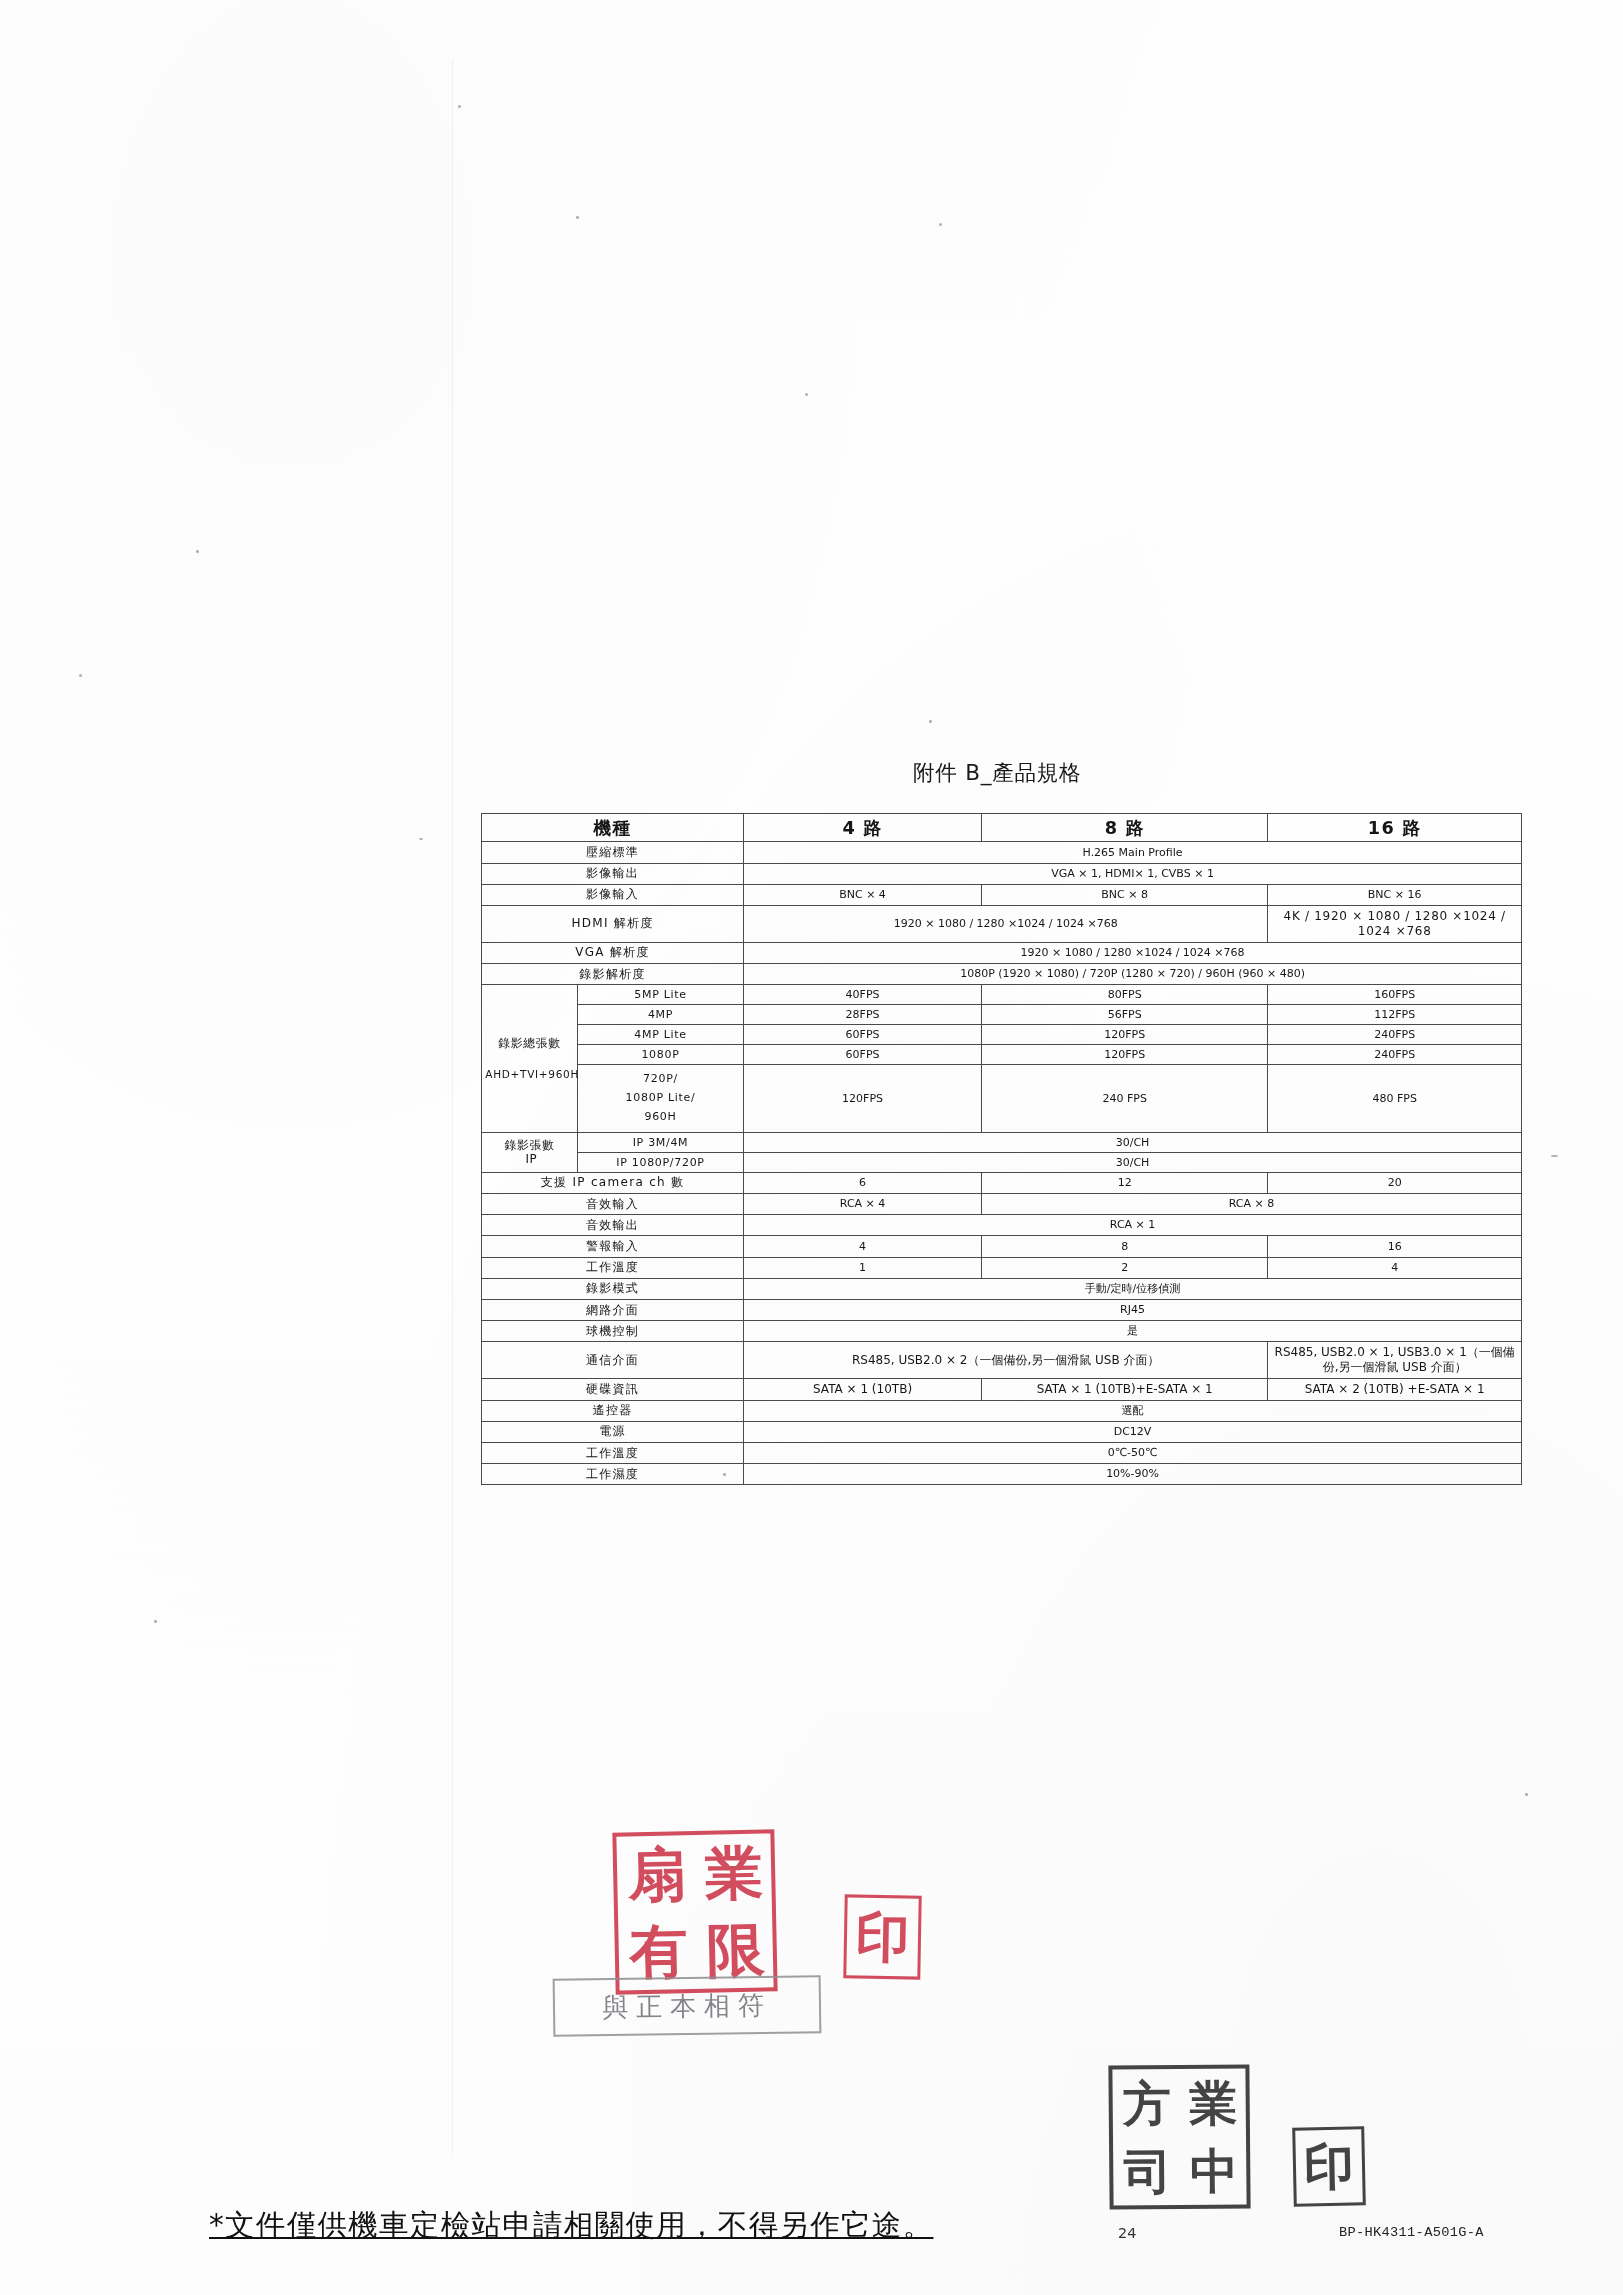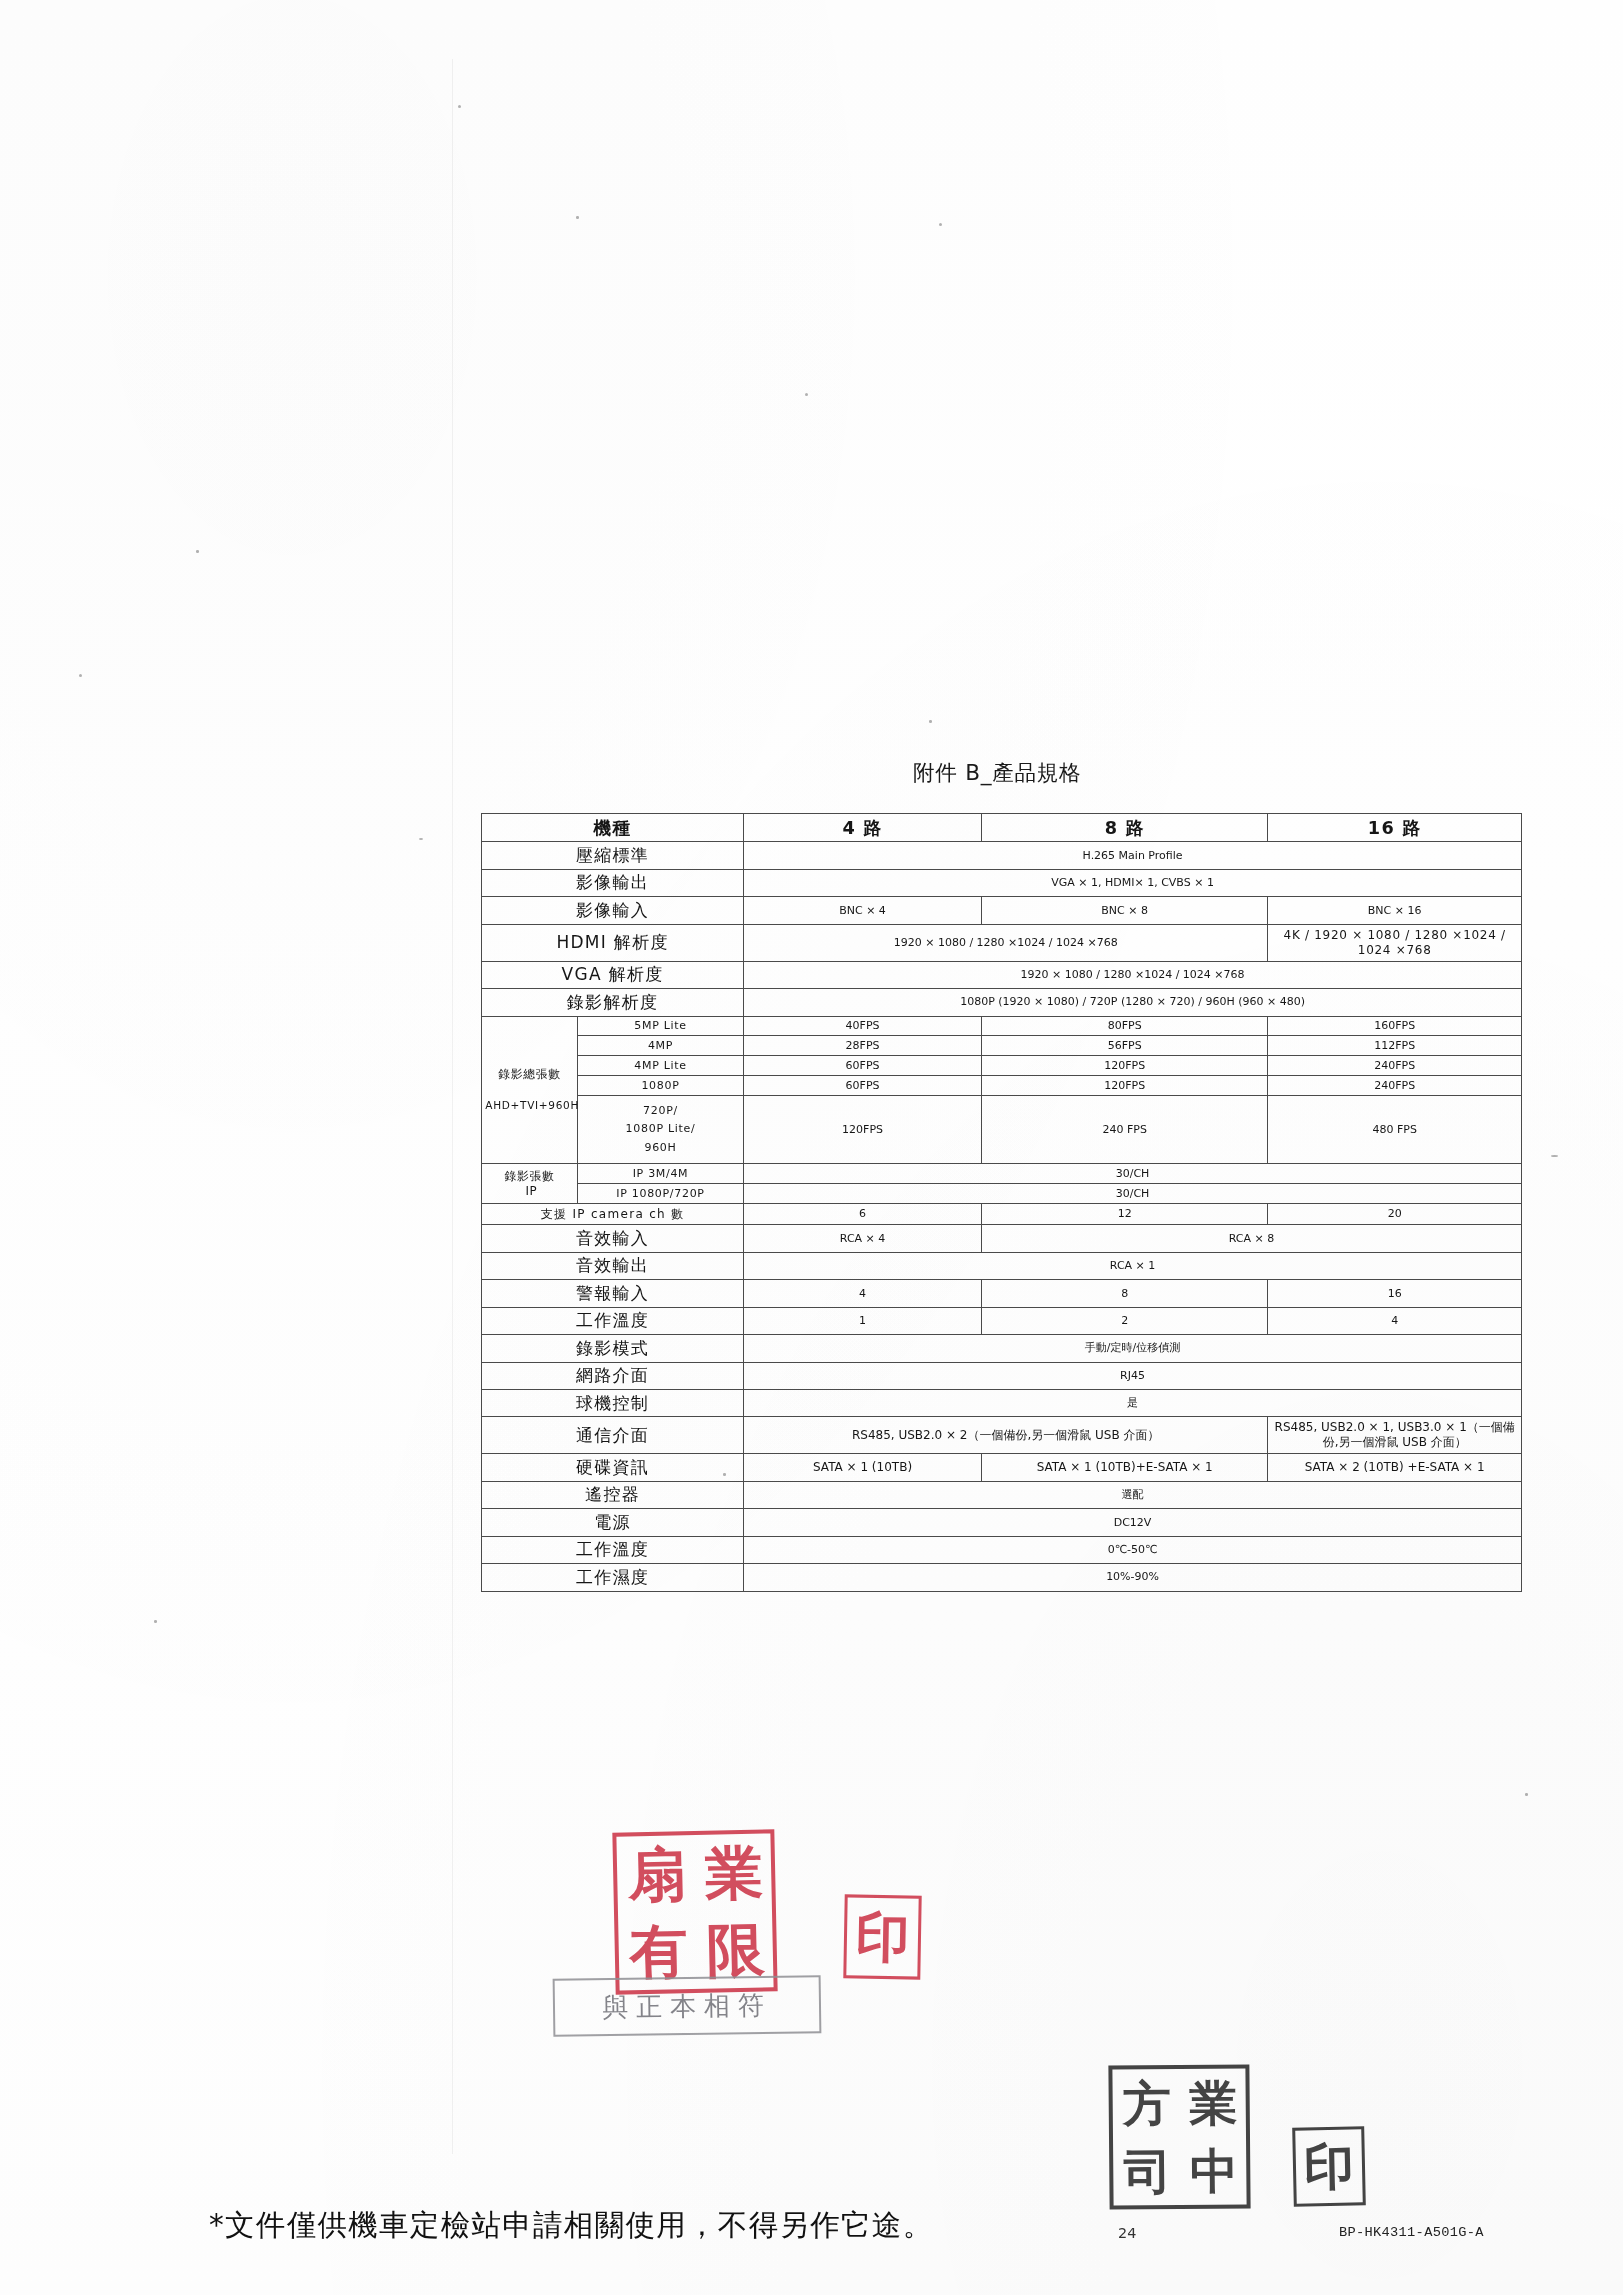--- a/index.html
+++ b/index.html
@@ -73,21 +73,21 @@
     line-height: 1.25;
     background: transparent;
   }
   td.hdr-main {
     font-size: 17.7px;
     font-weight: bold;
     letter-spacing: 1.3px;
     padding: 5.2px 2.6px;
   }
   td.rowlabel {
-    font-size: 17px;
+    font-size: 12px;
     letter-spacing: 1.3px;
   }
   td.grouplabel {
     font-size: 11.8px;
     letter-spacing: 0.7px;
   }
   td.small { font-size: 12px; }
   td.left { text-align: left; padding-left: 9.2px; letter-spacing: 0.7px; }
   .h-tall { height: 37px; }
 
@@ -174,20 +174,21 @@
 
   
   .footer-note {
     position: absolute;
     left: 209px;
     top: 2206px;
     font-size: 29.5px;
     letter-spacing: 1.3px;
     color: #111;
     white-space: nowrap;
+    text-decoration: underline;
   }
   .page-num {
     position: absolute;
     left: 1118px;
     top: 2225px;
     font-size: 14.4px;
     color: #333;
   }
   .doc-code {
     position: absolute;

